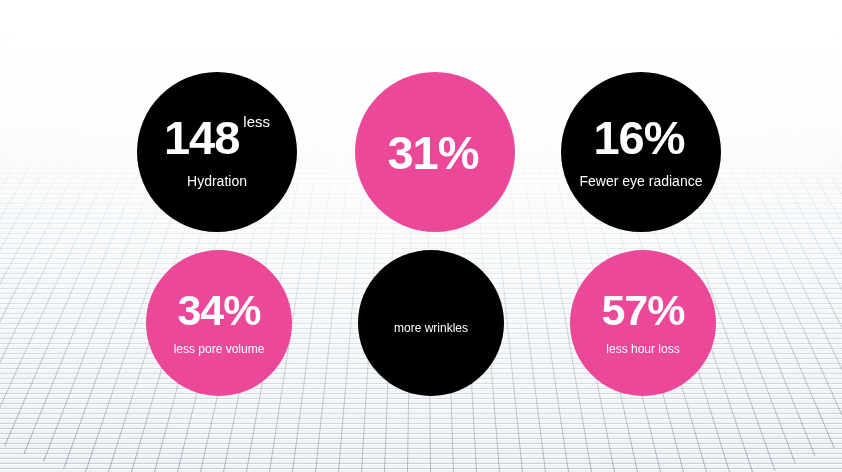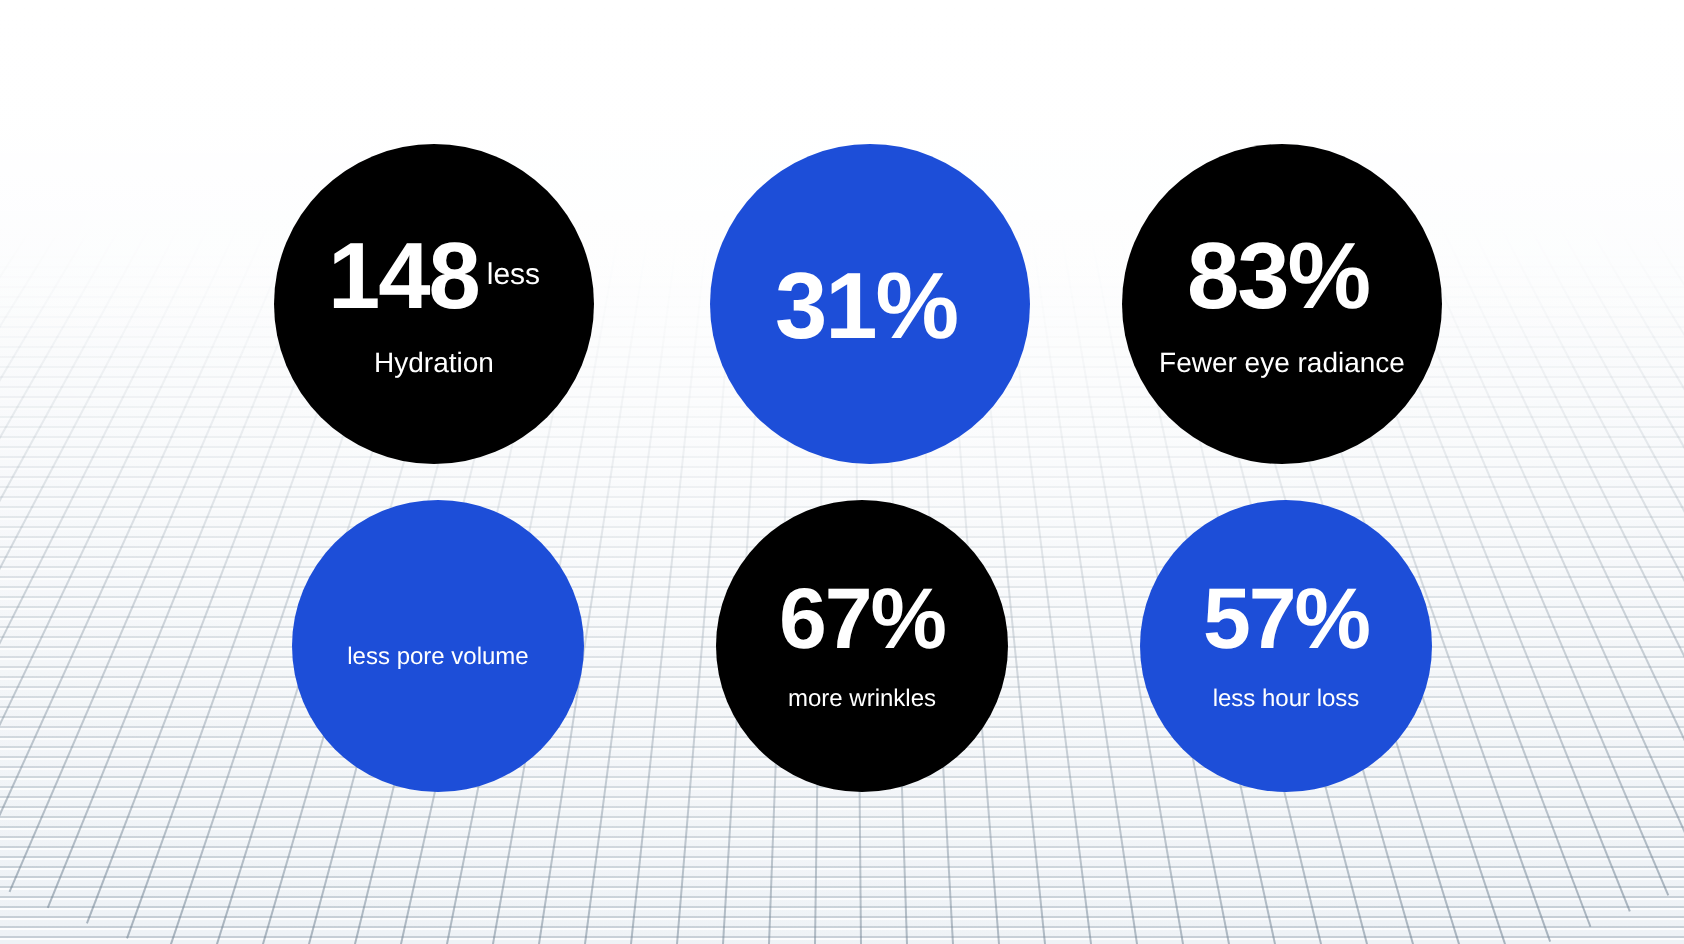--- a/index.html
+++ b/index.html
@@ -118,25 +118,25 @@
     border-radius: 50%;
     display: flex;
     flex-direction: column;
     align-items: center;
     justify-content: center;
     color: #ffffff;
     text-align: center;
     box-sizing: border-box;
   }
   .stat-circle.dark  { background: #000000; }
-  .stat-circle.teal  { background: #1d4ed8; }
+  .stat-circle.teal  { background: #ec4899; }
 
   .stat-value {
     display: flex;
-    align-items: center;
+    align-items: flex-start;
     justify-content: center;
     line-height: 1;
     white-space: nowrap;
   }
   .stat-number {
     font-weight: bold;
     letter-spacing: -1px;
     line-height: 1;
   }
   .stat-unit {
@@ -251,35 +251,35 @@
 
     <div class="stat-circle teal row1 c2-r1">
       <div class="stat-value">
         <span class="stat-number">31%</span>
         <span class="stat-unit"></span>
       </div>
     </div>
 
     <div class="stat-circle dark row1 c3-r1">
       <div class="stat-value">
-        <span class="stat-number">83%</span>
+        <span class="stat-number">16%</span>
         <span class="stat-unit"></span>
       </div>
       <div class="stat-label">Fewer eye radiance</div>
     </div>
 
     <div class="stat-circle teal row2 c1-r2">
+      <div class="stat-value">
+        <span class="stat-number">34%</span>
+        <span class="stat-unit"></span>
+      </div>
       <div class="stat-label">less pore volume</div>
     </div>
 
     <div class="stat-circle dark row2 c2-r2">
-      <div class="stat-value">
-        <span class="stat-number">67%</span>
-        <span class="stat-unit"></span>
-      </div>
       <div class="stat-label">more wrinkles</div>
     </div>
 
     <div class="stat-circle teal row2 c3-r2">
       <div class="stat-value">
         <span class="stat-number">57%</span>
         <span class="stat-unit"></span>
       </div>
       <div class="stat-label">less hour loss</div>
     </div>

